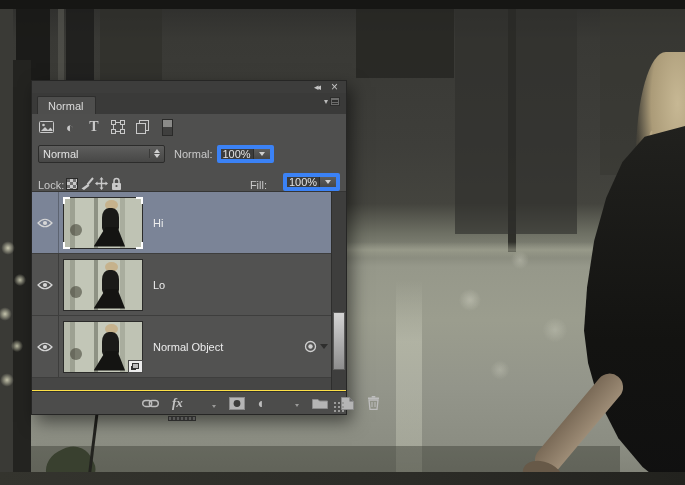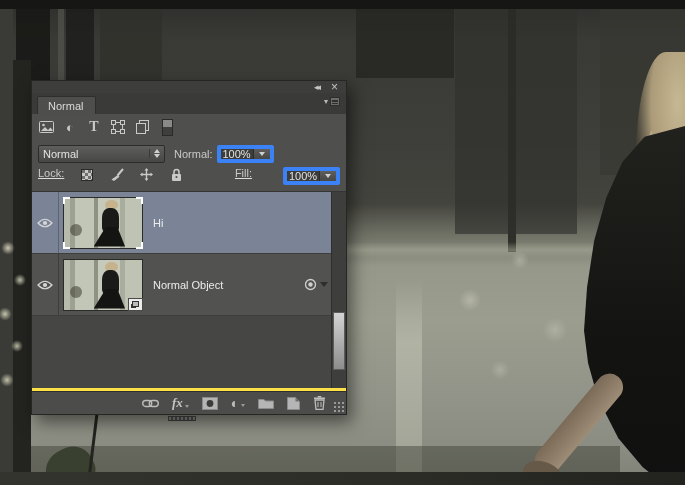--- a/index.html
+++ b/index.html
@@ -95,32 +95,32 @@
   .row-label { color:#c9c9c9; margin-left:auto; }
   .blend-row .row-label { margin-left:9px; margin-right:4px; }
   .value-group { display:flex; height:18px; border:4px solid #3b82f6; border-radius:2px; overflow:hidden; }
   .value-box { width:32px; background:var(--field-bg,#3c3c3b); color:#e3e3e3; display:flex;
     align-items:center; justify-content:center; }
   .value-arrow { width:17px; background:linear-gradient(180deg,#5e5e5d,#474746);
     border-left:1px solid #2c2c2b; display:flex; align-items:center; justify-content:center; }
   .value-arrow i { width:0; height:0; border-left:3px solid transparent; border-right:3px solid transparent;
     border-top:4px solid #d0d0d0; }
 
-  .lock-row { height:24px; display:flex; align-items:flex-start; padding:0 6px; gap:15px; flex:0 0 auto;text-decoration:underline; }
+  .lock-row { height:24px; display:flex; align-items:flex-end; padding:0 6px; gap:0; flex:0 0 auto; }
   .lock-row .lbl { color:#c9c9c9; }
   .licon { width:15px; height:15px; display:flex; align-items:center; justify-content:center; }
   .checker { width:12px; height:12px; border:1px solid #2a2a29;
     background-image:
       linear-gradient(45deg,#c9c9c9 25%,transparent 25%,transparent 75%,#c9c9c9 75%),
       linear-gradient(45deg,#c9c9c9 25%,#6e6e6e 25%,#6e6e6e 75%,#c9c9c9 75%);
     background-size:6px 6px; background-position:0 0,3px 3px; }
   .lock-row .fill-lbl { margin-left:auto; margin-right:16px; }
 
   .layers-list { flex:1 1 auto; position:relative; background:var(--list-bg,#464645);
-    border-top:1px solid #353534; border-bottom:3px solid #fde047; overflow:hidden; }
+    border-top:1px solid #353534; border-bottom:1px solid #fde047; overflow:hidden; }
   .rows { position:absolute; left:0; top:0; right:15px; }
   .layer-row { height:62px; display:flex; align-items:center; background:var(--row-bg,#525251);
     border-bottom:1px solid #3e3e3d; }
   .layer-row.selected { background:var(--row-selected,#7b8497); }
   .eye-cell { width:27px; height:100%; display:flex; align-items:center; justify-content:center;
     border-right:1px solid rgba(0,0,0,.25); flex:0 0 auto; }
   .thumb { position:relative; width:80px; height:52px; margin-left:4px; border:1px solid #2b2b2a;
     background:linear-gradient(90deg,#b7bbac 0 8%,#9da192 8% 14%,#c2c6b7 14% 38%,#8e9284 38% 44%,
       #c6cabb 44% 72%,#a9ad9e 72% 78%,#bfc3b4 78% 100%); flex:0 0 auto; overflow:visible; }
   .thumb .m-plant { position:absolute; left:8%; top:52%; width:15%; height:24%;
@@ -144,21 +144,21 @@
   .row-right { margin-left:auto; display:flex; align-items:center; gap:3px; padding-right:3px; }
   .disclosure { width:0; height:0; border-left:4px solid transparent; border-right:4px solid transparent;
     border-top:5px solid #2e2e2d; }
   .scrollbar { position:absolute; right:0; top:0; bottom:0; width:15px; background:#3e3e3d;
     border-left:1px solid #2e2e2d; }
   .scroll-thumb { position:absolute; left:1px; right:1px; top:120px; height:58px; border:1px solid #5c5c5b;
     background:linear-gradient(180deg,#d4d4d4,#8d8d8d); }
 
   .toolbar { height:23px; background:var(--toolbar-bg,#4c4c4b); border-top:1px solid #2f2f2e;
     display:flex; align-items:center; flex:0 0 auto; position:relative; padding-left:110px; gap:13px; }
-  .ticon { display:flex; align-items:center; color:#bdbdbd; }
+  .ticon { display:flex; align-items:center; color:#bdbdbd;gap:27px; }
   .fx-glyph { font-family:"Liberation Serif", serif; font-style:italic; font-weight:bold;
     font-size:13px; color:#c4c4c4; }
   .mini-dot { width:0; height:0; border-left:2.5px solid transparent; border-right:2.5px solid transparent;
     border-top:3px solid #9a9a99; margin-left:2px; align-self:flex-end; margin-bottom:3px; }
   .grip { position:absolute; right:1px; bottom:1px; width:12px; height:12px;
     background-image:radial-gradient(circle 1px at 2px 2px,#9a9a99 1px,transparent 1.4px);
     background-size:4px 4px; }
   .drag-handle { position:absolute; left:168px; top:416px; width:28px; height:5px;
     background:repeating-linear-gradient(90deg,#585857 0 2px,#343433 2px 4px); border:1px solid #2c2c2b; }
 
@@ -314,20 +314,35 @@
               <span class="m-body"></span>
               <span class="m-skirt"></span>
             <span class="corner tl"></span>
               <span class="corner tr"></span>
               <span class="corner bl"></span>
               <span class="corner br"></span>
           </span>
           <span class="layer-name">Hi</span>
         </div>
 
+        <div class="layer-row">
+          <span class="eye-cell">
+            <svg width="16" height="10" viewBox="0 0 16 10">
+              <path d="M1 5 Q8 -2.5 15 5 Q8 12.5 1 5 Z" fill="none" stroke="#d6d6d6" stroke-width="1.2"></path>
+              <circle cx="8" cy="5" r="2.1" fill="#d6d6d6"></circle>
+            </svg>
+          </span>
+          <span class="thumb">
+            <span class="m-plant"></span>
+              <span class="m-hair"></span>
+              <span class="m-body"></span>
+              <span class="m-skirt"></span>
+          </span>
+          <span class="layer-name">Lo</span>
+        </div>
 
         <div class="layer-row">
           <span class="eye-cell">
             <svg width="16" height="10" viewBox="0 0 16 10">
               <path d="M1 5 Q8 -2.5 15 5 Q8 12.5 1 5 Z" fill="none" stroke="#d6d6d6" stroke-width="1.2"></path>
               <circle cx="8" cy="5" r="2.1" fill="#d6d6d6"></circle>
             </svg>
           </span>
           <span class="thumb">
             <span class="m-plant"></span>

